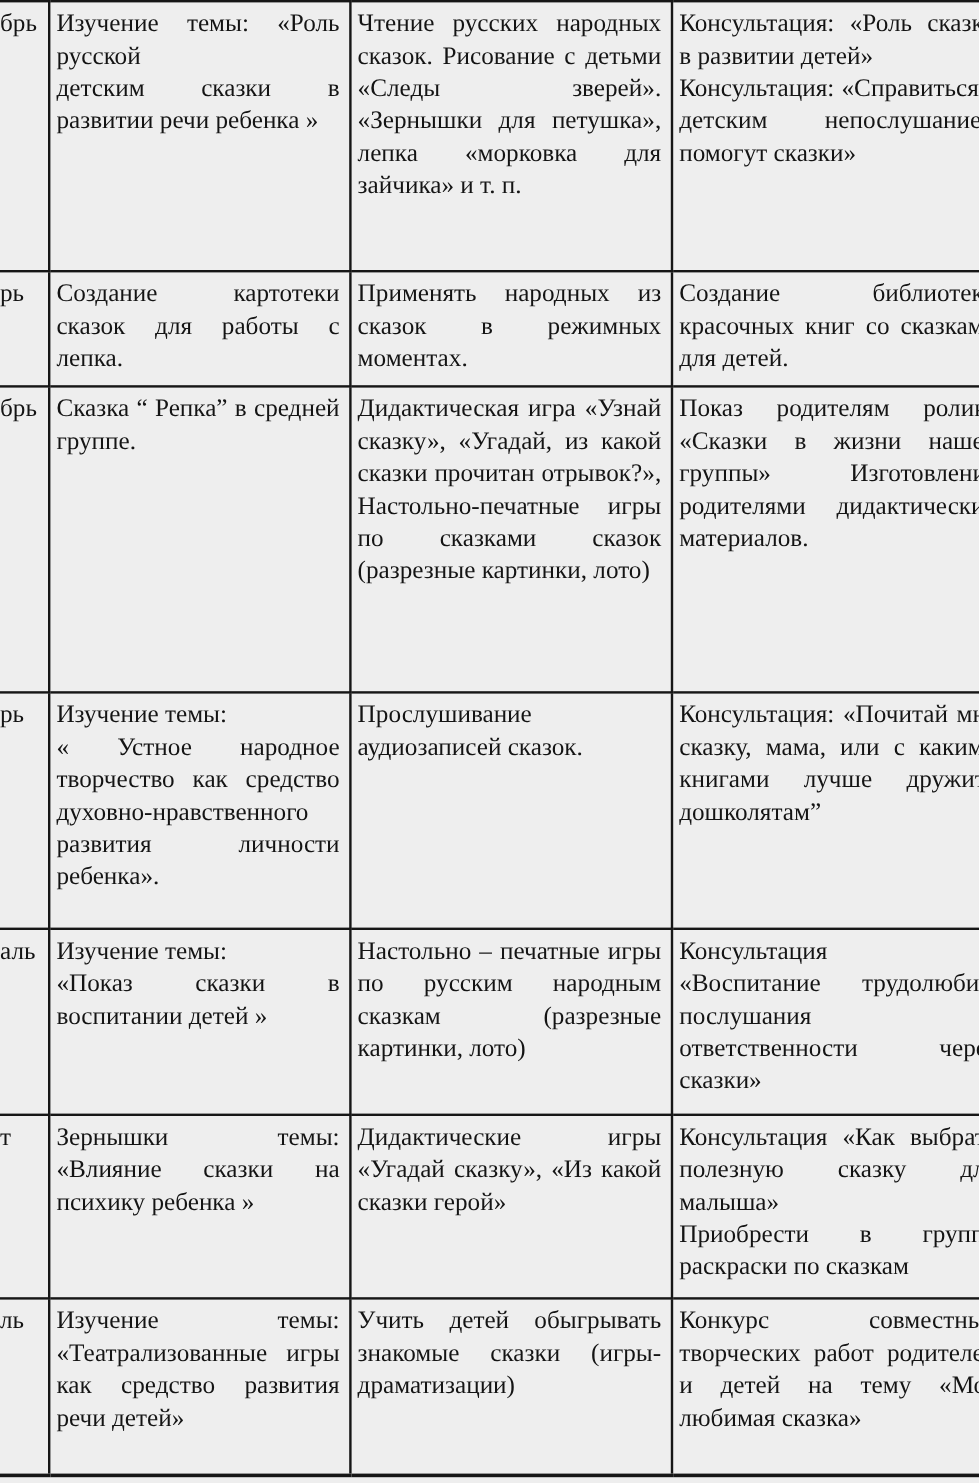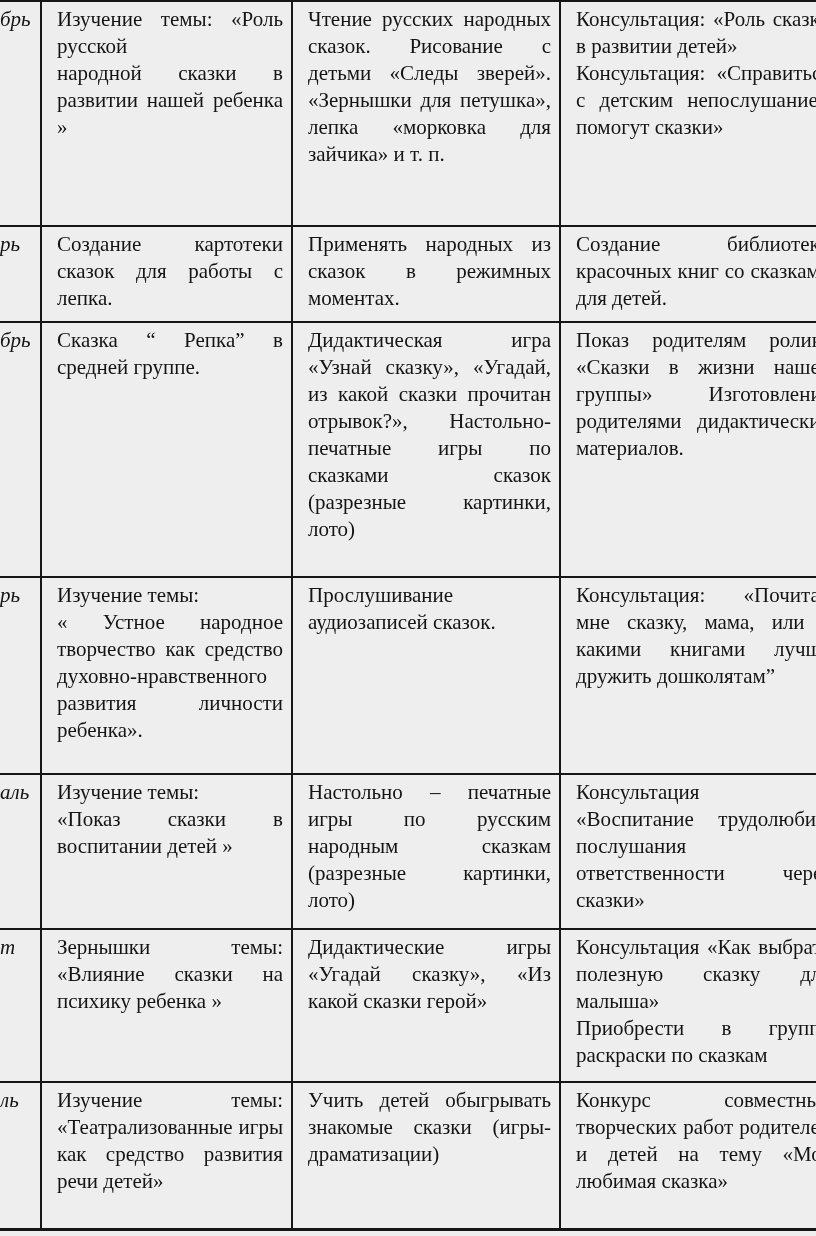--- a/index.html
+++ b/index.html
@@ -22,29 +22,28 @@
     width: 840px;
   }
   col.c-month { width: 41px; }
   col.c-topic { width: 251px; }
   col.c-children { width: 268px; }
   col.c-parents { width: 280px; }
 
   td {
     border: 2px solid #161616;
     vertical-align: top;
-    padding: 4px 8px 4px 15px;
+    padding: 4px 8px 4px 5px;
     font-size: 21px;
     line-height: 27px;
     overflow: hidden;
   }
   td.month {
     border-left: none;
     padding: 4px 2px 4px 0;
-    font-style: italic;
   }
   td p {
     margin: 0;
     text-align: justify;
   }
   td.month p { text-align: left; }
 
   tr:nth-child(1) { height: 225px; }
   tr:nth-child(2) { height: 96px; }
   tr:nth-child(3) { height: 255px; }
@@ -65,21 +64,21 @@
       <col class="c-children">
       <col class="c-parents">
     </colgroup>
     <tbody id="tbody">
         <tr>
           <td class="month">
             <p>брь</p>
           </td>
           <td>
             <p>Изучение темы: «Роль русской</p>
-            <p>народной сказки в развитии нашей ребенка »</p>
+            <p>детским сказки в развитии речи ребенка »</p>
           </td>
           <td>
             <p>Чтение русских народных сказок. Рисование с детьми «Следы зверей». «Зернышки для петушка», лепка «морковка для зайчика» и т. п.</p>
           </td>
           <td>
             <p>Консультация: «Роль сказки в развитии детей»</p>
             <p>Консультация: «Справиться с детским непослушанием помогут сказки»</p>
           </td>
         </tr>
         <tr>

